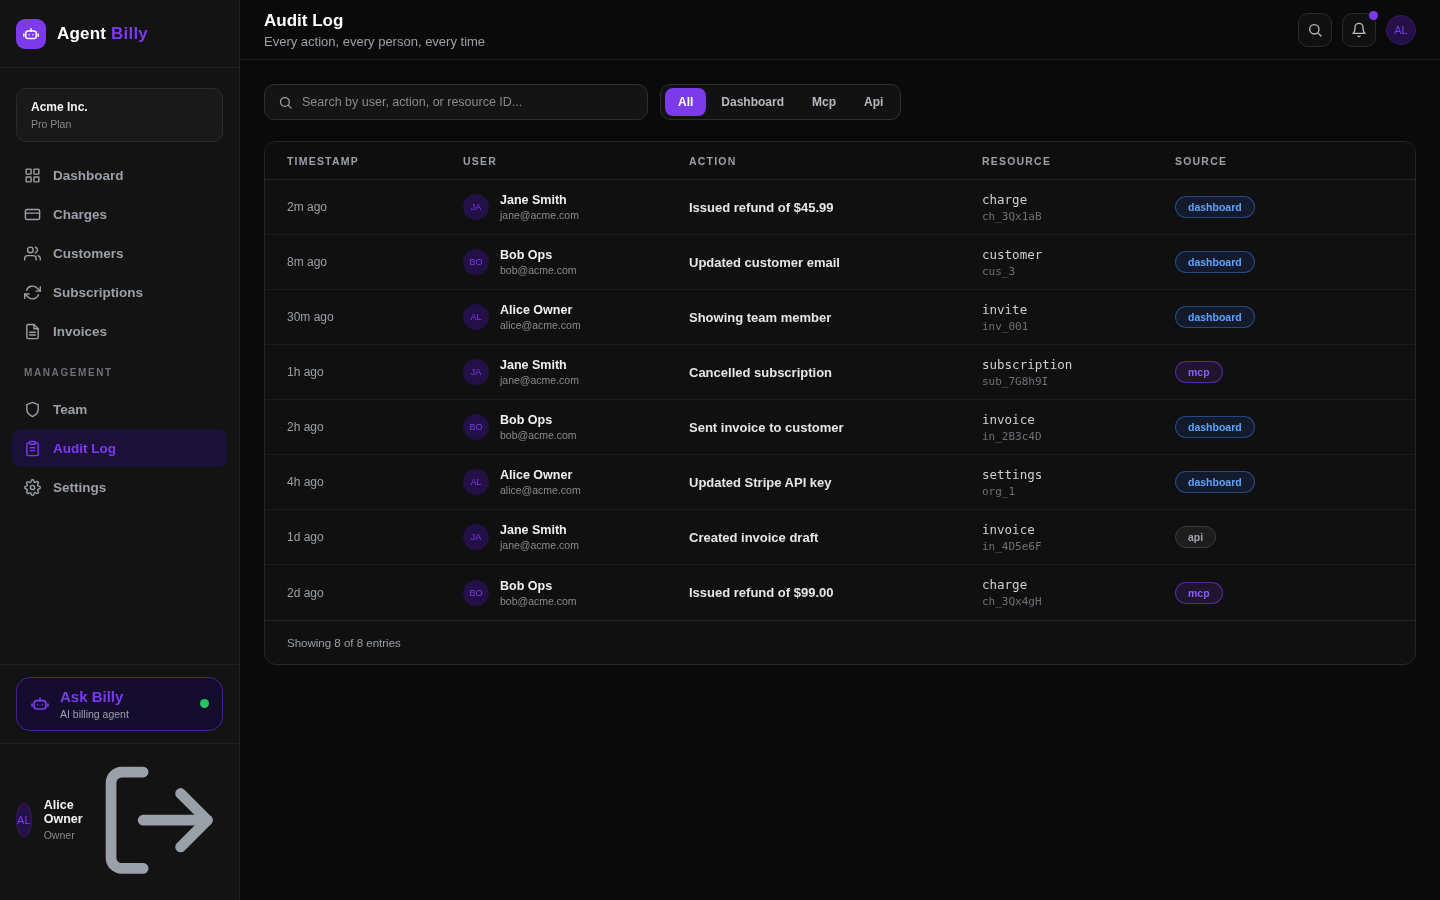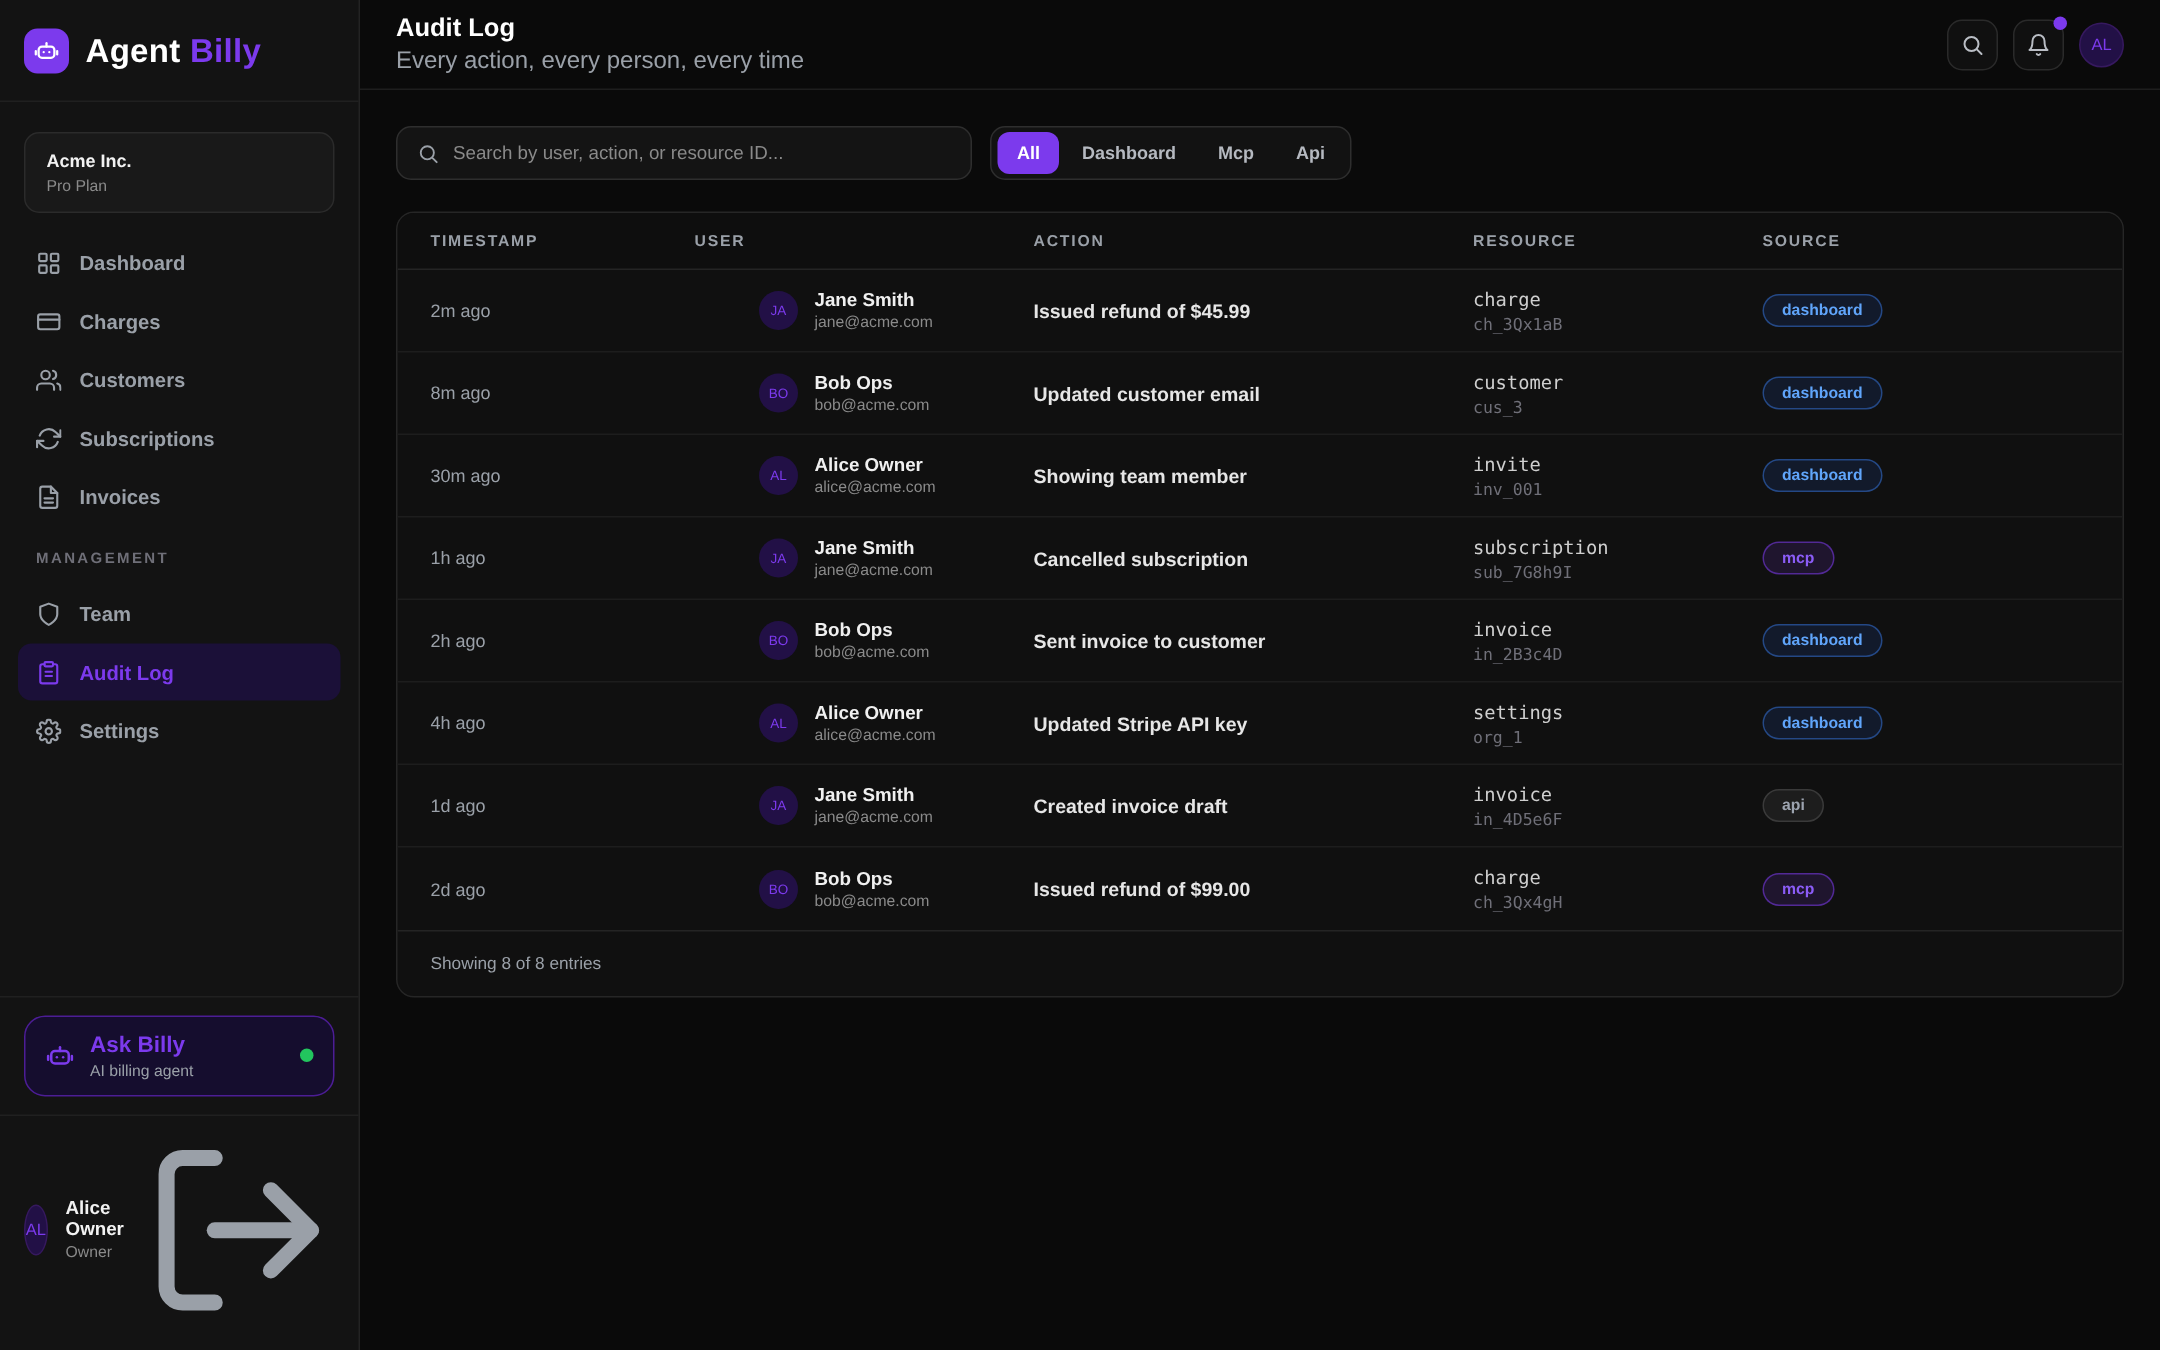--- a/index.html
+++ b/index.html
@@ -10,21 +10,21 @@
   }
   svg { display:block; }
   .ico { width:18px; height:18px; }
   .ico svg { width:100%; height:100%; fill:none; stroke:currentColor; stroke-width:2; stroke-linecap:round; stroke-linejoin:round; }
 
   
   .sidebar { width:240px; min-width:240px; height:900px; background:#131313; border-right:1px solid #232323; display:flex; flex-direction:column; }
   .logo-row { height:68px; display:flex; align-items:center; gap:11px; padding:0 16px; border-bottom:1px solid #202020; }
   .logo-badge { width:30px; height:30px; border-radius:9px; background:var(--accent); color:#fff; display:flex; align-items:center; justify-content:center; }
   .logo-badge .ico { width:18px; height:18px; }
-  .logo-text { font-size:22px; font-weight:800; color:#fff; letter-spacing:.2px;text-align:right; }
+  .logo-text { font-size:17px; font-weight:800; color:#fff; letter-spacing:.2px;text-align:right; }
   .logo-text .accent { color:var(--accent); }
 
   .tenant-card { margin:20px 16px 6px; padding:11px 14px; background:#191919; border:1px solid #2b2b2b; border-radius:10px; }
   .tenant-name { font-size:12px; font-weight:800; color:#f2f2f2; }
   .tenant-plan { font-size:10.5px; color:#8a8a8a; margin-top:4px; }
 
   nav { padding:8px 12px 0; }
   .nav-item { height:38px; display:flex; align-items:center; gap:12px; padding:0 12px; border-radius:9px; color:#9aa0a8; font-size:13.5px; font-weight:600; cursor:pointer; margin-bottom:1px; }
   .nav-item .ico { width:17px; height:17px; }
   .nav-item.active { background:var(--accent-soft-bg); color:var(--accent); font-weight:800; }
@@ -45,21 +45,21 @@
   .avatar.sm { width:26px; height:26px; font-size:9px; border:none; }
   .user-name { font-size:12.5px; font-weight:800; color:#f2f2f2; }
   .user-role { font-size:10.5px; color:#8a8a8a; margin-top:3px; }
   .logout-btn { margin-left:auto; color:#9aa0a8; cursor:pointer; }
   .logout-btn .ico { width:16px; height:16px; }
 
   
   .main { flex:1; display:flex; flex-direction:column; }
   .topbar { height:60px; border-bottom:1px solid #1e1e1e; display:flex; align-items:center; justify-content:space-between; padding:0 24px; }
   .page-title { font-size:17px; font-weight:800; color:#fff; }
-  .page-sub { font-size:16px; color:#9aa0a8; margin-top:3px; }
+  .page-sub { font-size:13px; color:#9aa0a8; margin-top:3px; }
   .topbar-actions { display:flex; align-items:center; gap:10px; }
   .icon-btn { width:34px; height:34px; border-radius:10px; border:1px solid #2a2a2a; background:#101010; color:#b9bdc4; display:flex; align-items:center; justify-content:center; cursor:pointer; position:relative; }
   .icon-btn .ico { width:16px; height:16px; }
   .notif-dot { position:absolute; top:-3px; right:-3px; width:9px; height:9px; border-radius:50%; background:var(--notification-dot); }
 
   .content { padding:24px; }
   .toolbar { display:flex; align-items:center; gap:12px; }
   .search-box { width:384px; height:36px; background:#141414; border:1px solid #2e2e2e; border-radius:10px; display:flex; align-items:center; gap:9px; padding:0 13px; color:#8a8a8a; }
   .search-box .ico { width:15px; height:15px; color:#9aa0a8; }
   .search-box input { flex:1; background:transparent; border:none; outline:none; color:#3b82f6; font-size:12.5px; font-family:inherit; }
@@ -68,21 +68,21 @@
   .filter-tab { height:28px; padding:0 13px; border-radius:8px; border:none; background:transparent; color:#b5b9c0; font-size:12px; font-weight:600; font-family:inherit; cursor:pointer; display:flex; align-items:center; }
   .filter-tab.active { background:var(--accent); color:#fff; font-weight:800; }
 
   .table-card { margin-top:21px; background:#101010; border:1px solid #262626; border-radius:12px; overflow:hidden; }
   .tgrid { display:grid; grid-template-columns:176px 226px 293px 193px 178px 1fr; padding:0 22px; align-items:center; }
   .thead { height:38px; background:#0e0e0e; border-bottom:1px solid #242424; }
   .th { font-size:10.5px; font-weight:800; letter-spacing:1.2px; color:#9aa0a8; }
   .trow { height:55px; border-bottom:1px solid #1d1d1d; cursor:pointer; }
   .trow:last-of-type { border-bottom:none; }
   .ts { font-size:12px; color:#9aa0a8; }
-  .ucell { display:flex; align-items:center; gap:11px;margin-left:43px; }
+  .ucell { display:flex; align-items:center; gap:11px; }
   .user-meta { display:flex; flex-direction:column; }
   .uname { font-size:12.5px; font-weight:800; color:#f0f0f0; }
   .uemail { font-size:10.5px; color:#8a8a8a; margin-top:2px; }
   .action { font-size:13px; font-weight:600; color:#e6e6e6; }
   .rcell { display:flex; flex-direction:column; font-family:"DejaVu Sans Mono","Liberation Mono",monospace; }
   .rtype { font-size:12.5px; color:#cfcfcf; }
   .rid { font-size:11px; color:#6f6f78; margin-top:3px; }
   .badge { display:inline-flex; align-items:center; padding:4px 12px; border-radius:999px; font-size:10.5px; font-weight:800; }
   .badge-dashboard { color:var(--badge-dashboard-text); background:rgba(37,99,235,.12); border:1px solid rgba(59,130,246,.45); }
   .badge-mcp { color:var(--badge-mcp-text); background:rgba(124,58,237,.14); border:1px solid rgba(124,58,237,.55); }

